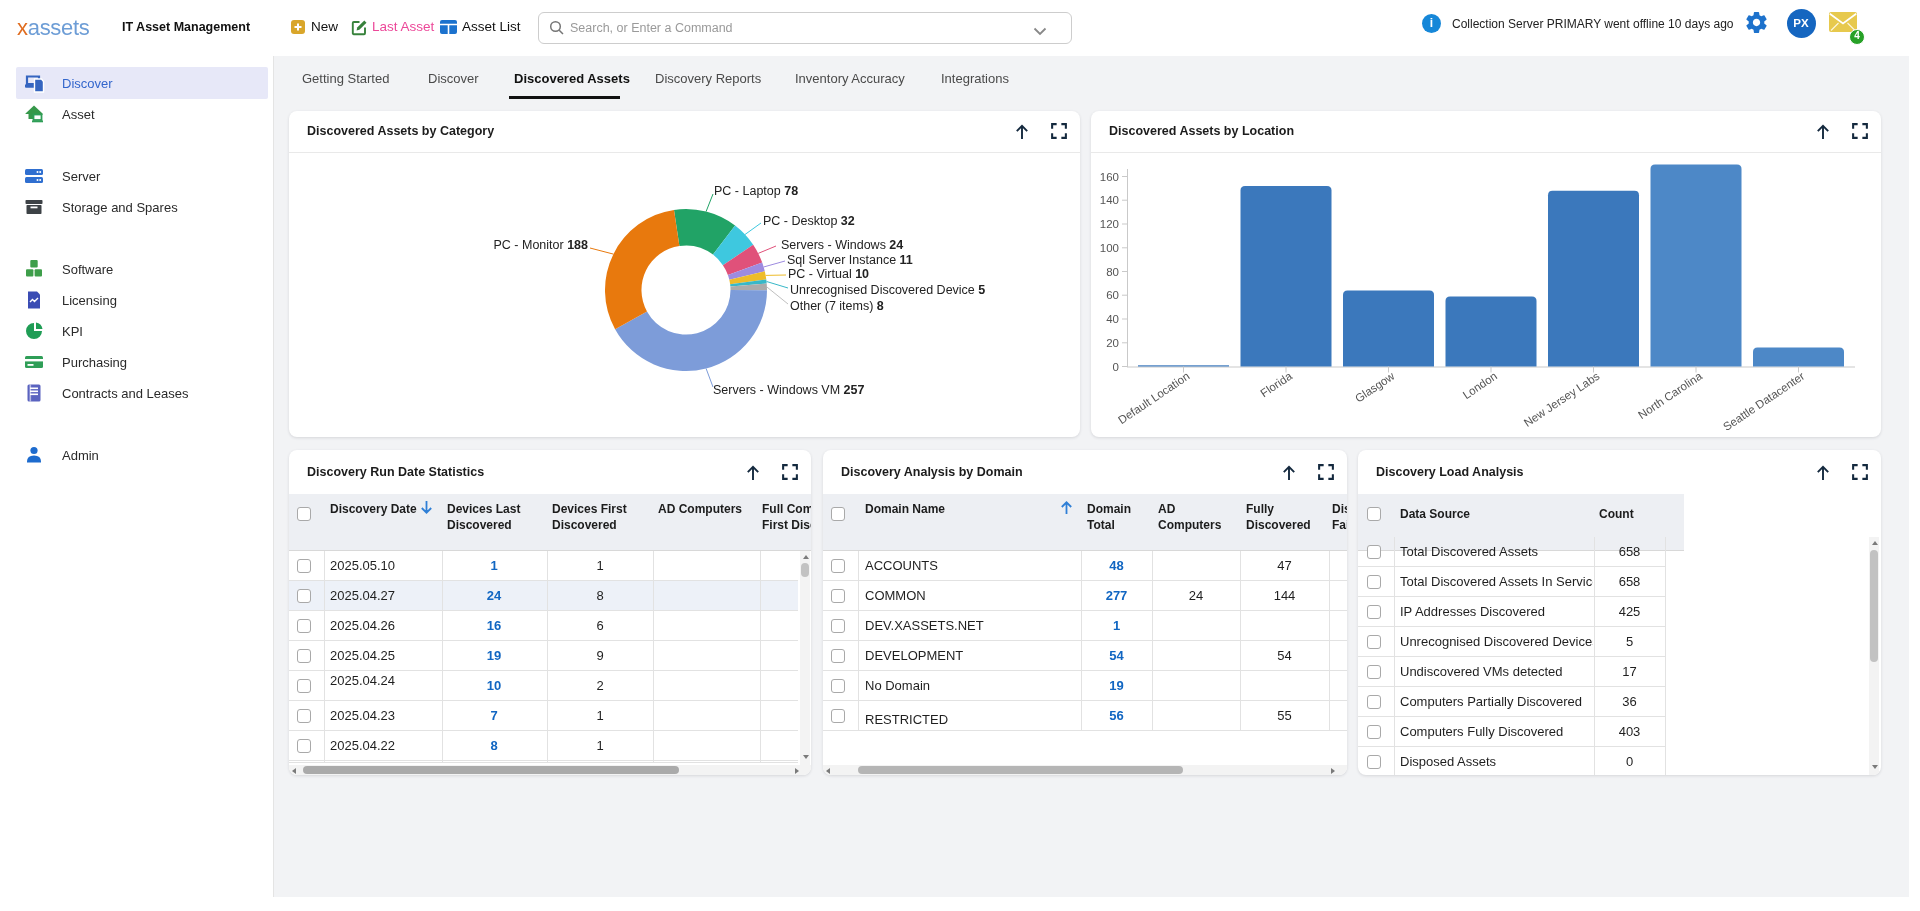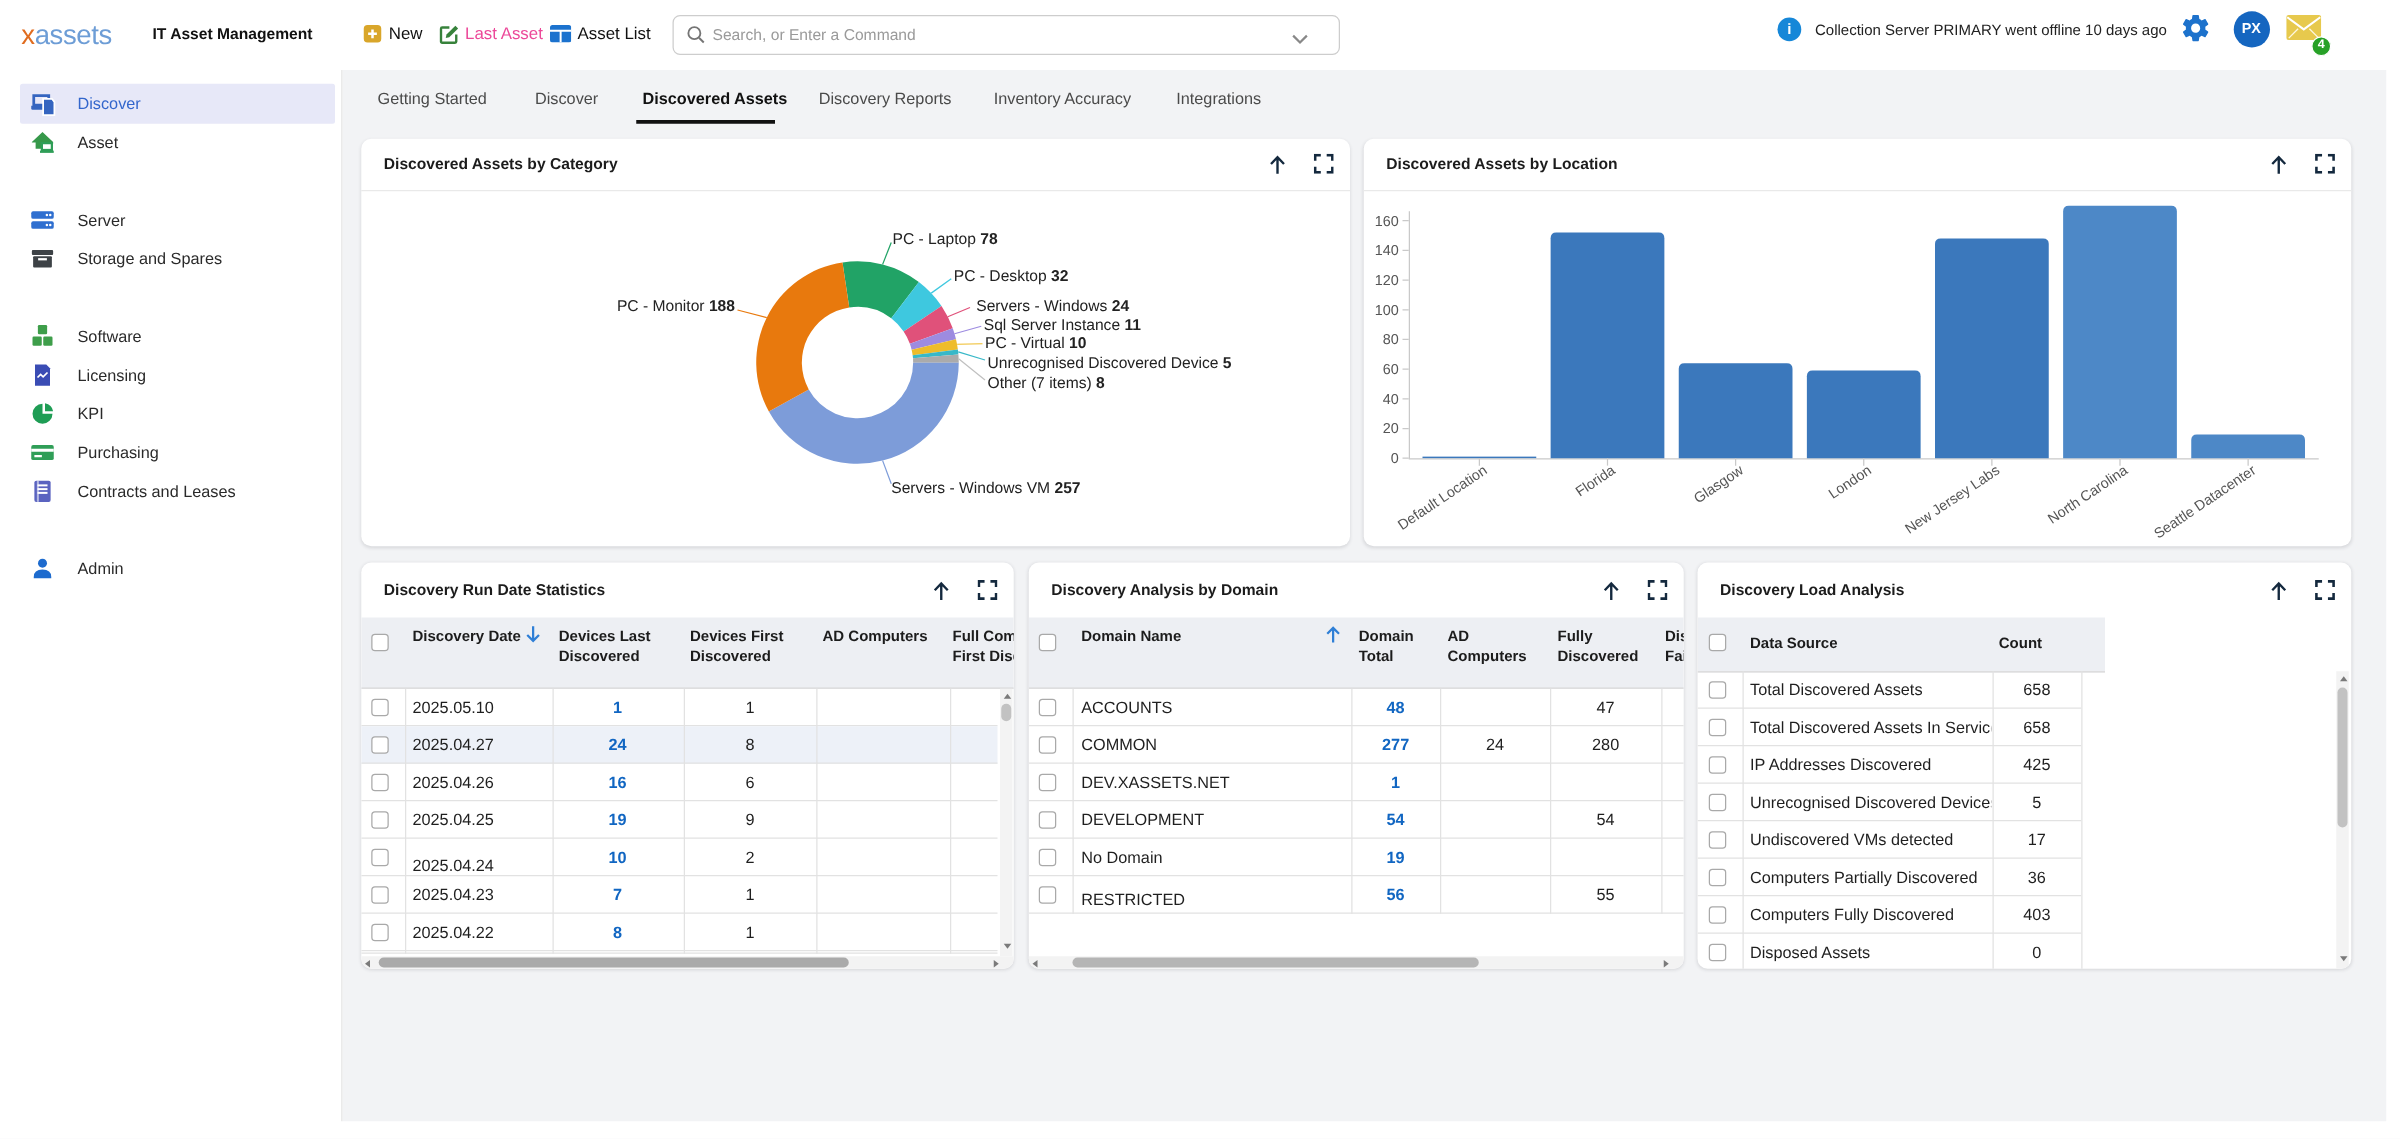--- a/index.html
+++ b/index.html
@@ -289,21 +289,21 @@
 <div class="cell" style="left:41px;top:168px">2025.04.26</div>
 <div class="cell bl ctr" style="left:205px;top:168px">16</div>
 <div class="cell ctr" style="left:311px;top:168px">6</div>
 <div class="abs rowline" style="left:0;top:191px;width:509px;height:30px;"></div>
 <div class="cb" style="left:8px;top:199px"></div>
 <div class="cell" style="left:41px;top:198px">2025.04.25</div>
 <div class="cell bl ctr" style="left:205px;top:198px">19</div>
 <div class="cell ctr" style="left:311px;top:198px">9</div>
 <div class="abs rowline" style="left:0;top:221px;width:509px;height:30px;"></div>
 <div class="cb" style="left:8px;top:229px"></div>
-<div class="cell" style="left:41px;top:235px">2025.04.24</div>
+<div class="cell" style="left:41px;top:223px">2025.04.24</div>
 <div class="cell bl ctr" style="left:205px;top:228px">10</div>
 <div class="cell ctr" style="left:311px;top:228px">2</div>
 <div class="abs rowline" style="left:0;top:251px;width:509px;height:30px;"></div>
 <div class="cb" style="left:8px;top:259px"></div>
 <div class="cell" style="left:41px;top:258px">2025.04.23</div>
 <div class="cell bl ctr" style="left:205px;top:258px">7</div>
 <div class="cell ctr" style="left:311px;top:258px">1</div>
 <div class="abs rowline" style="left:0;top:281px;width:509px;height:30px;"></div>
 <div class="cb" style="left:8px;top:289px"></div>
 <div class="cell" style="left:41px;top:288px">2025.04.22</div>
@@ -346,21 +346,21 @@
 <div class="abs rowline" style="left:0;top:101px;width:524px;height:30px"></div>
 <div class="cb" style="left:8px;top:109px"></div>
 <div class="cell" style="left:42px;top:108px">ACCOUNTS</div>
 <div class="cell bl ctr" style="left:293.5px;top:108px">48</div>
 <div class="cell ctr" style="left:461.5px;top:108px">47</div>
 <div class="abs rowline" style="left:0;top:131px;width:524px;height:30px"></div>
 <div class="cb" style="left:8px;top:139px"></div>
 <div class="cell" style="left:42px;top:138px">COMMON</div>
 <div class="cell bl ctr" style="left:293.5px;top:138px">277</div>
 <div class="cell ctr" style="left:373px;top:138px">24</div>
-<div class="cell ctr" style="left:461.5px;top:138px">280</div>
+<div class="cell ctr" style="left:461.5px;top:138px">144</div>
 <div class="abs rowline" style="left:0;top:161px;width:524px;height:30px"></div>
 <div class="cb" style="left:8px;top:169px"></div>
 <div class="cell" style="left:42px;top:168px">DEV.XASSETS.NET</div>
 <div class="cell bl ctr" style="left:293.5px;top:168px">1</div>
 <div class="abs rowline" style="left:0;top:191px;width:524px;height:30px"></div>
 <div class="cb" style="left:8px;top:199px"></div>
 <div class="cell" style="left:42px;top:198px">DEVELOPMENT</div>
 <div class="cell bl ctr" style="left:293.5px;top:198px">54</div>
 <div class="cell ctr" style="left:461.5px;top:198px">54</div>
 <div class="abs rowline" style="left:0;top:221px;width:524px;height:30px"></div>
@@ -383,21 +383,21 @@
 <div class="arr" style="left:508px;top:317.5px;border-top:3.5px solid transparent;border-bottom:3.5px solid transparent;border-left:4.5px solid #7a7a7a"></div>
 </div>
 <div class="card" style="left:1358px;top:450px;width:523px;height:325px;overflow:hidden">
 <div class="ctitle" style="top:15px">Discovery Load Analysis</div>
 <div class="chi" style="right:50px;top:14px"><svg width="16" height="18" viewBox="0 0 16 18">
           <path d="M8 16V3M2.8 8.2L8 2.8L13.2 8.2" fill="none" stroke="#14293e" stroke-width="1.9"></path>
         </svg></div>
       <div class="chi" style="right:13px;top:14px"><svg width="16" height="16" viewBox="0 0 17 17">
           <path d="M6 1.2H1.2V6M11 1.2H15.8V6M15.8 11V15.8H11M6 15.8H1.2V11" fill="none" stroke="#14293e" stroke-width="2.2"></path>
         </svg></div>
-<div class="thead" style="left:0;top:44px;width:326px;height:44px">
+<div class="thead" style="left:0;top:44px;width:326px;height:57px">
 <div class="cb" style="left:9px;top:13px"></div>
 <div class="abs" style="left:42px;top:13px">Data Source</div>
 <div class="abs" style="left:241px;top:13px">Count</div>
 </div>
 <div class="abs rowline" style="left:0;top:87px;width:307px;height:30px"></div>
 <div class="cb" style="left:9px;top:95px"></div>
 <div class="cell" style="left:42px;top:94px;max-width:193px;overflow:hidden">Total Discovered Assets</div>
 <div class="cell ctr" style="left:271.5px;top:94px">658</div>
 <div class="abs rowline" style="left:0;top:117px;width:307px;height:30px"></div>
 <div class="cb" style="left:9px;top:125px"></div>

